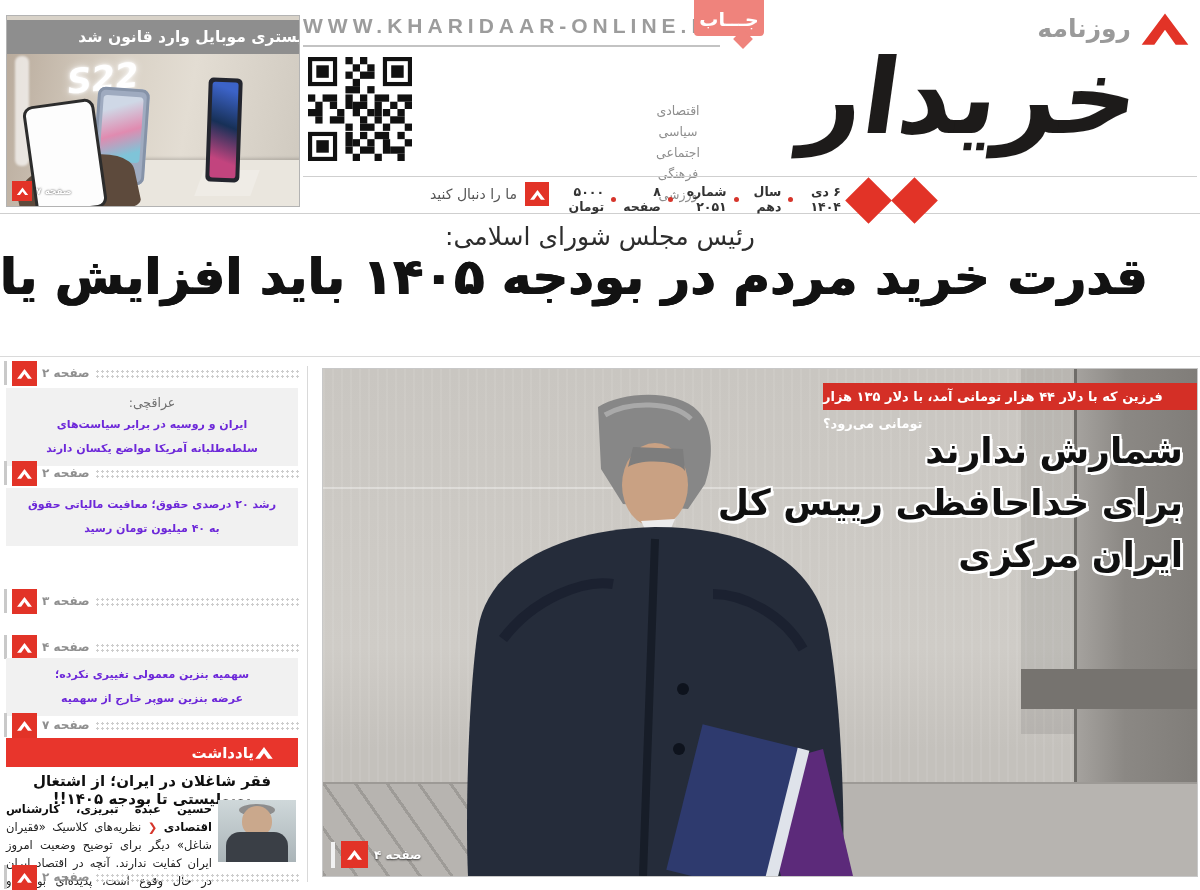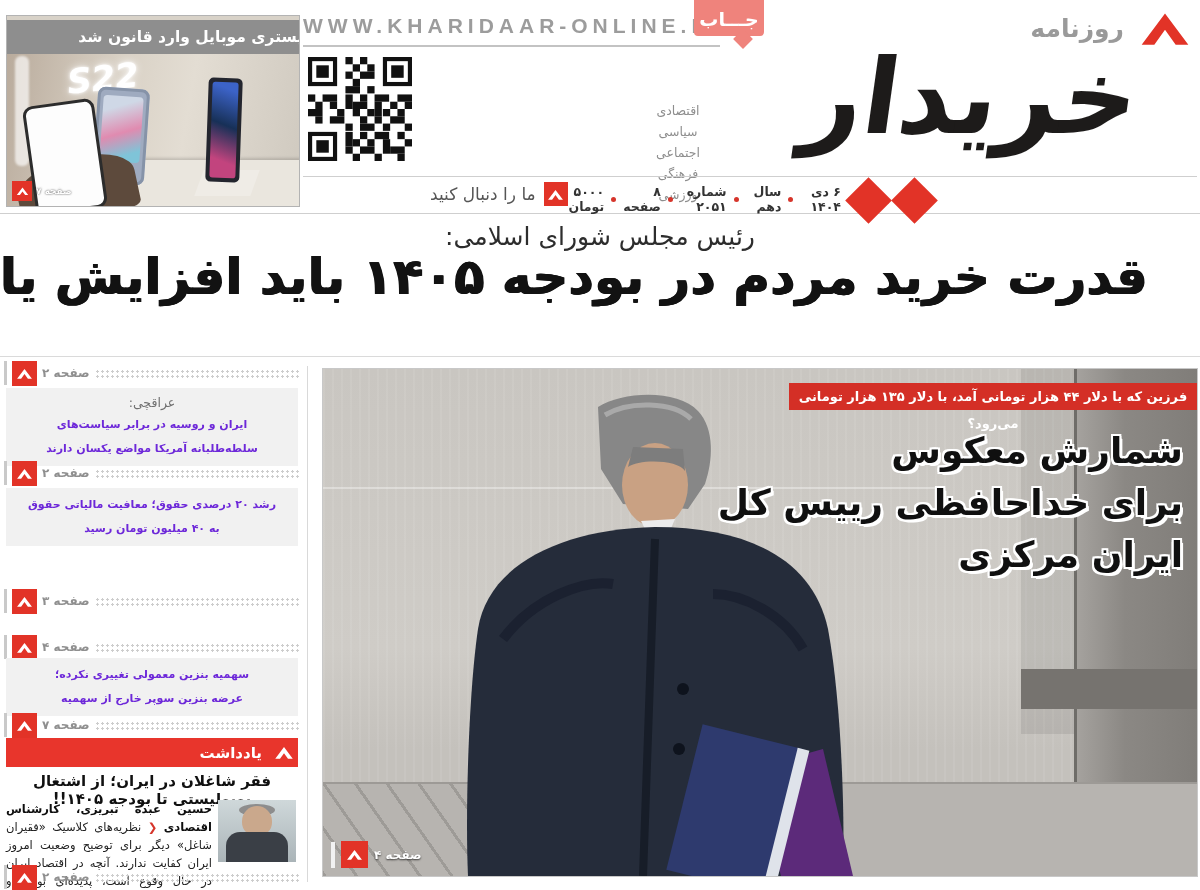--- a/index.html
+++ b/index.html
@@ -9,29 +9,29 @@
   .rtl{direction:rtl;unicode-bidi:embed;}
   .pre{white-space:pre-line;}
 
   
   .url{left:303px;top:14px;width:420px;font-family:"Liberation Sans",sans-serif;
        font-size:21px;font-weight:bold;letter-spacing:5px;color:#9c9c9c;}
   .url-rule{left:303px;top:45px;width:417px;height:2px;background:#c3c3c3;}
   .pink-tag{left:694px;top:-4px;width:70px;height:40px;background:#ef837c;border-radius:4px;
             color:#fff;font-weight:bold;font-size:19px;text-align:center;line-height:46px;overflow:hidden;}
   .pink-tail{left:736px;top:32px;width:14px;height:14px;background:#ef837c;transform:rotate(45deg);}
-  .brand-row{right:8px;top:8px;display:flex;align-items:center;gap:14px;}
+  .brand-row{right:8px;top:8px;display:flex;align-items:center;gap:7px;}
   .brand-word{color:#9a9a9a;font-size:25px;font-weight:bold;}
   .logo-big{right:62px;top:40px;font-size:104px;font-weight:bold;color:#1d1b1a;
             transform:skewX(-8deg);line-height:1.1;}
   .cats{left:645px;top:76px;width:66px;text-align:center;font-size:12.5px;color:#8e8e8e;line-height:21px;margin-top:24px;}
   .qr-box{left:308px;top:57px;width:104px;height:104px;}
   .rule-top-date{left:303px;top:176px;width:894px;height:1px;background:#cfcfcf;}
   .rule-bot-date{left:0;top:213px;width:1200px;height:1px;background:#cfcfcf;}
-  .follow{left:430px;top:182px;display:flex;align-items:center;gap:8px;font-size:17px;color:#555;}
+  .follow{left:430px;top:182px;display:flex;align-items:center;gap:8px;font-size:14px;color:#555;}
   .dateline{left:560px;top:184px;width:330px;display:flex;justify-content:flex-start;
             align-items:center;gap:7px;font-size:12.5px;color:#333;font-weight:bold;}
   .dot{width:5px;height:5px;border-radius:50%;background:#d6352b;display:inline-block;flex:none;}
   .diamond{width:33px;height:33px;background:#e23327;transform:rotate(45deg);z-index:5;}
   .latin-brand{right:6px;top:185px;font-family:"Liberation Sans",sans-serif;font-size:16px;
                font-weight:bold;letter-spacing:6px;color:#181818;}
 
   
   .promo{left:6px;top:15px;width:292px;height:190px;border:1px solid #b3b3b3;background:#d8d2c8;overflow:hidden;}
   .promo-title{position:absolute;left:0;top:4px;width:100%;height:34px;background:#8e8e8e;color:#fff;
@@ -75,21 +75,21 @@
   .mark-ico svg{width:17px;height:13px;color:#fff;}
   .mark-lbl{font-size:12px;font-weight:bold;color:#8f8f8f;flex:none;}
   .mark-dots{flex:1;height:9px;background-image:radial-gradient(#cdcdcd 1px,transparent 1.2px);
              background-size:5px 5px;}
   .sb-item{left:6px;width:292px;background:#f1f1f1;text-align:center;padding:5px 6px;box-sizing:border-box;}
   .sb-kicker{font-size:12.5px;color:#6f6f6f;line-height:20px;}
   .sb-headline{font-size:11px;font-weight:bold;color:#6d28d9;line-height:24px;}
 
   
   .note-head{left:6px;top:738px;width:292px;height:29px;background:#e8352c;color:#fff;display:flex;
-             align-items:center;justify-content:flex-end;gap:12px;padding:0 4px;box-sizing:border-box;}
+             align-items:center;justify-content:flex-end;gap:0;padding:0 24px;box-sizing:border-box;}
   .note-head .t{font-size:15px;font-weight:bold;order:1;}
   .note-head svg{width:20px;height:15px;color:#fff;order:2;}
   .note-headline{left:6px;top:772px;width:292px;text-align:center;font-size:15px;font-weight:bold;color:#101010;}
   .note-photo{left:218px;top:800px;width:78px;height:62px;background:linear-gradient(#cfd8da,#aab4b8);overflow:hidden;}
   .np-head{position:absolute;left:24px;top:6px;width:30px;height:30px;border-radius:50% 50% 45% 45%;background:#caa88c;}
   .np-hair{position:absolute;left:21px;top:4px;width:36px;height:12px;border-radius:50%;background:#8d8d8d;}
   .np-body{position:absolute;left:8px;top:32px;width:62px;height:30px;border-radius:14px 14px 0 0;background:#3a3f46;}
   .note-body{left:6px;top:800px;width:206px;font-size:11.5px;color:#222;line-height:18px;text-align:justify;}
   .note-body b{color:#0e0e0e;}
   .note-arrow{color:#d6352b;font-weight:bold;}
@@ -99,22 +99,22 @@
      background:linear-gradient(180deg,#c9c6c1 0%,#cfccc7 55%,#c4c1bc 75%);}
   .ph-tex{position:absolute;inset:0;background:repeating-linear-gradient(90deg,rgba(255,255,255,.07) 0 2px,transparent 2px 9px);}
   .ph-col{position:absolute;right:0;top:0;width:120px;height:100%;
           background:linear-gradient(90deg,#a5a29e,#8b8884 40%,#807d79);border-left:3px solid #6f6d69;}
   .ph-recess{position:absolute;right:120px;top:0;width:56px;height:72%;background:rgba(0,0,0,.08);}
   .ph-ledge{position:absolute;right:0;top:300px;width:176px;height:40px;background:#76736f;}
   .ph-seam1{position:absolute;left:0;top:118px;width:70%;height:2px;background:rgba(255,255,255,.35);}
   .ph-pave{position:absolute;left:0;bottom:0;width:100%;height:92px;background:#b7b4b0;border-top:2px solid #9d9a96;}
   .ph-pave-st{position:absolute;left:0;bottom:0;width:260px;height:92px;
       background:repeating-linear-gradient(55deg,rgba(110,108,104,.35) 0 3px,transparent 3px 26px);}
-  .ribbon{position:absolute;right:0;top:14px;width:408px;height:27px;background:#d42f26;color:#fff;
-          font-size:13px;font-weight:bold;text-align:center;line-height:27px;}
+  .ribbon{position:absolute;right:0;top:14px;width:374px;height:27px;background:#d42f26;color:#fff;
+          font-size:13px;font-weight:bold;text-align:left;line-height:27px;}
   .ph-headline{position:absolute;right:14px;top:56px;text-align:right;font-size:36px;font-weight:bold;
       color:#101010;line-height:52px;
       text-shadow:2px 0 0 #fff,-2px 0 0 #fff,0 2px 0 #fff,0 -2px 0 #fff,2px 2px 0 #fff,-2px -2px 0 #fff,2px -2px 0 #fff,-2px 2px 0 #fff,3px 3px 0 #fff;}
   .ph-mark{position:absolute;left:8px;bottom:8px;display:flex;align-items:center;gap:6px;}
   .ph-mark .wbar{width:4px;height:26px;background:#f2f2f2;}
   .ph-mark .lbl{color:#fff;font-size:12px;font-weight:bold;text-shadow:0 1px 2px rgba(0,0,0,.7);}
   .mark-ico.big{width:27px;height:27px;}
 </style>
 </head>
 <body>
@@ -401,21 +401,21 @@
       <path d="M368 380 L440 360 L470 487 L398 487 Z" fill="#5c2a7a"></path>
       <g transform="rotate(14 350 420)">
         <rect x="300" y="345" width="104" height="150" fill="#2e3a6e"></rect>
         <rect x="398" y="345" width="12" height="150" fill="#dfe3ea"></rect>
       </g>
     </svg>
 
     <div class="ribbon rtl">فرزین که با دلار ۴۴ هزار تومانی آمد، با دلار ۱۳۵ هزار تومانی می‌رود؟</div>
 
     <div class="ph-headline rtl">
-      <div>شمارش معکوس</div>
+      <div>شمارش ندارند</div>
       <div>برای خداحافظی رییس کل</div>
       <div>ایران مرکزی</div>
     </div>
 
     <div class="ph-mark">
       <span class="wbar"></span>
       <span class="mark-ico big">
           <svg>
             <use href="#chev" width="17" height="13"></use>
           </svg>

